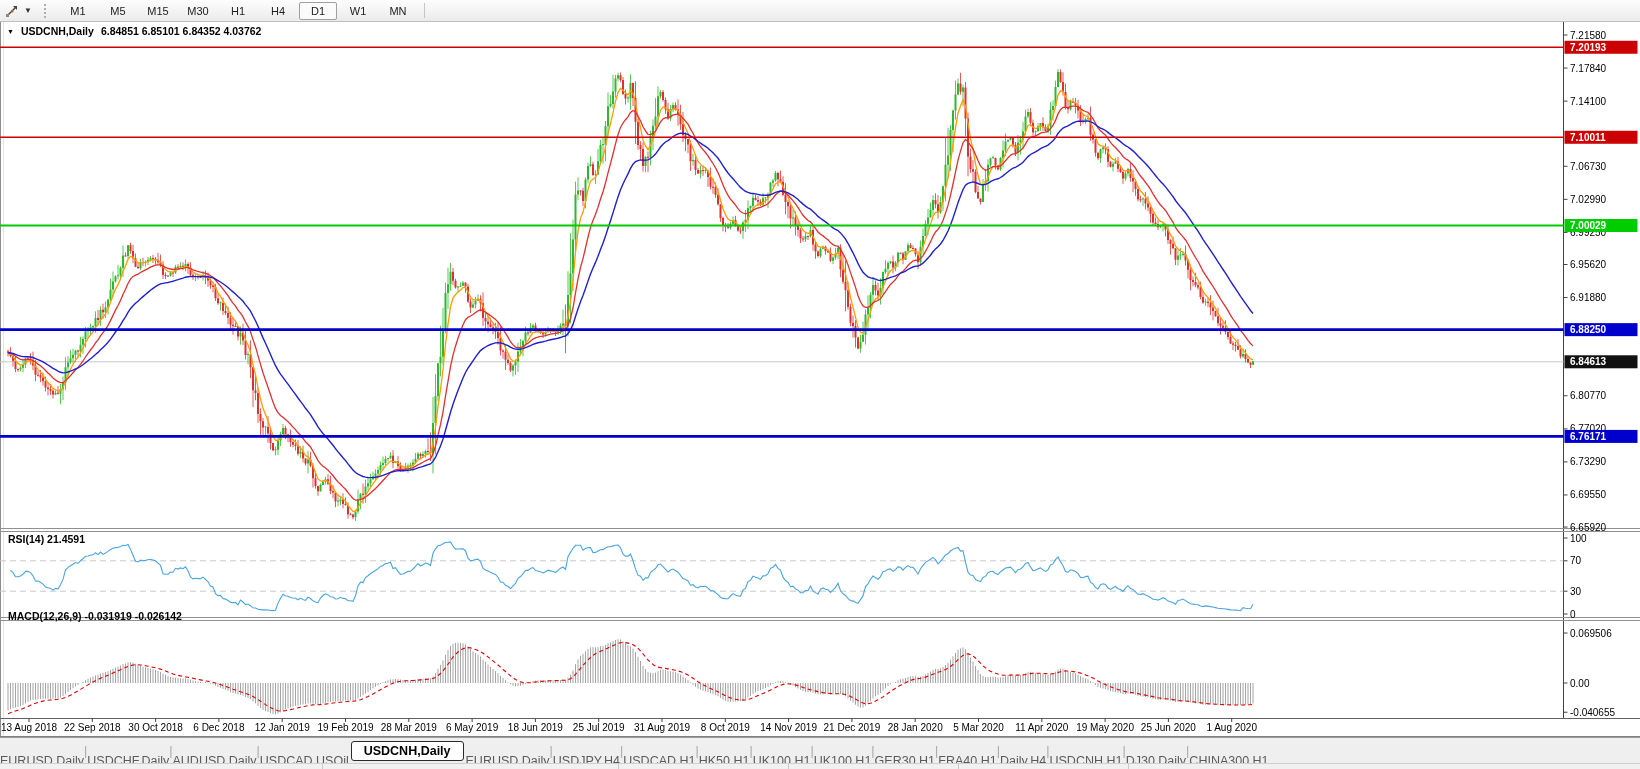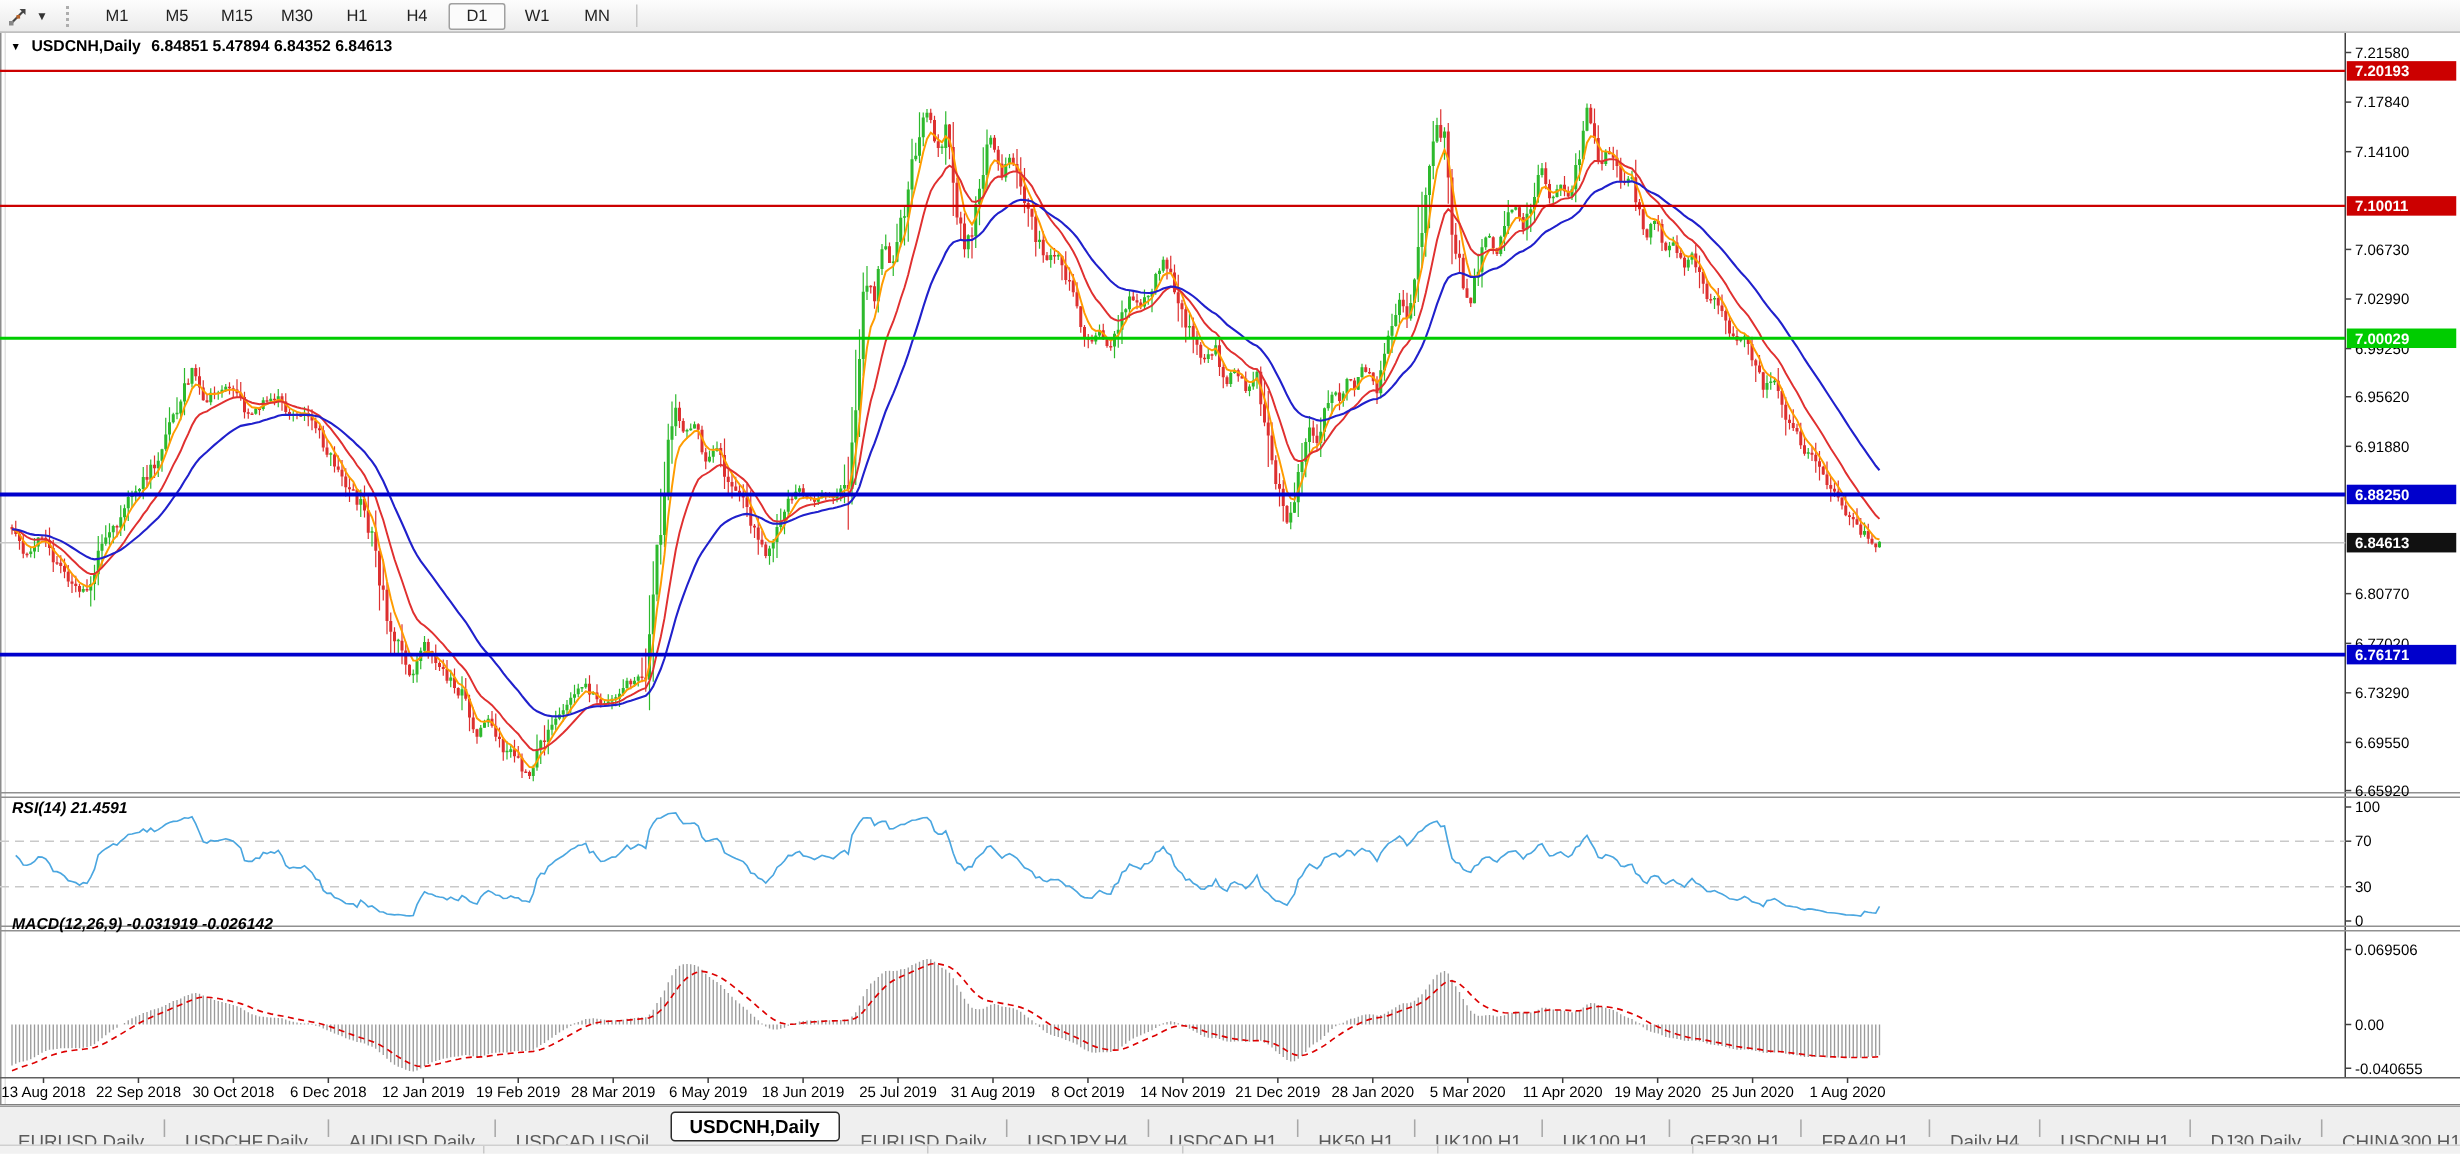--- a/index.html
+++ b/index.html
@@ -25,30 +25,30 @@
   }
   .tf-btn.active{background:#fbfbfb;border:1px solid #a0a0a0;}
   .tsep{width:1px;height:15px;background:#c6c6c6;margin:0 6px;}
   
   .chart-title{
     position:absolute;left:7px;top:25px;font-size:10.5px;font-weight:bold;color:#000;
     display:flex;align-items:center;gap:7px;z-index:3;white-space:nowrap;
   }
   .chart-title .tri{font-size:7px;position:relative;top:0px;}
   .ind-label{
-    position:absolute;left:8px;font-size:10.5px;font-weight:bold;color:#000;z-index:3;white-space:nowrap;font-style:italic;
+    position:absolute;left:8px;font-size:10.5px;font-weight:bold;color:#000;z-index:3;white-space:nowrap;
   }
   
   #tabbar{
     position:absolute;left:0;top:737px;width:1640px;height:26px;
     background:#efefef;border-top:1px solid #9b9b9b;
     display:flex;align-items:center;font-size:12.5px;color:#5a5a5a;
     white-space:nowrap;
   }
-  .tab{padding:0 12px;cursor:default;margin-top:20px;}
+  .tab{padding:0 0;cursor:default;margin-top:20px;}
   .tab.active{
     background:#fff;border:1px solid #2b2b2b;border-radius:3px;
     padding:2px 12px;color:#000;font-weight:bold;margin:0 2px;
   }
   .tabsep{color:#a8a8a8;}
   
   #statusbar{
     position:absolute;left:0;top:763px;width:1640px;height:6px;
     background:#f1f1f1;border-top:1px solid #cfcfcf;
   }
@@ -202,21 +202,21 @@
       <div class="tf-btn active">D1</div>
       <div class="tf-btn">W1</div>
       <div class="tf-btn">MN</div>
     </div>
   <div class="tsep"></div>
 </div>
 
 <div class="chart-title">
   <span class="tri">▼</span>
   <span>USDCNH,Daily</span>
-  <span>6.84851 5.47894 6.84352 6.84613</span>
+  <span>6.84851 6.85101 6.84352 4.03762</span>
 </div>
 <div class="ind-label" style="top:533px">RSI(14) 21.4591</div>
 <div class="ind-label" style="top:610px">MACD(12,26,9) -0.031919 -0.026142</div>
 
 <div id="tabbar">
     <span class="tab">EURUSD,Daily</span>
     <span class="tabsep">|</span>
     <span class="tab">USDCHF,Daily</span>
     <span class="tabsep">|</span>
     <span class="tab">AUDUSD,Daily</span>

